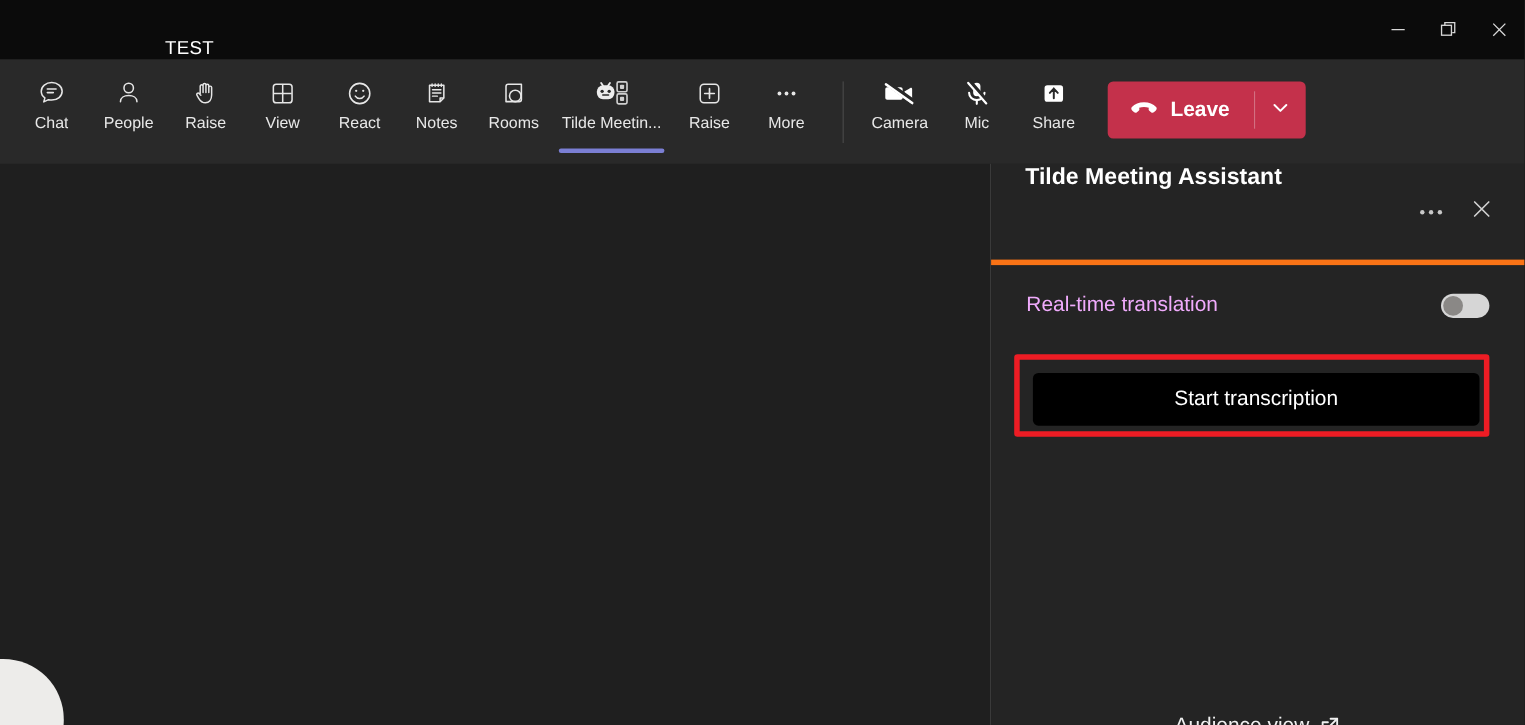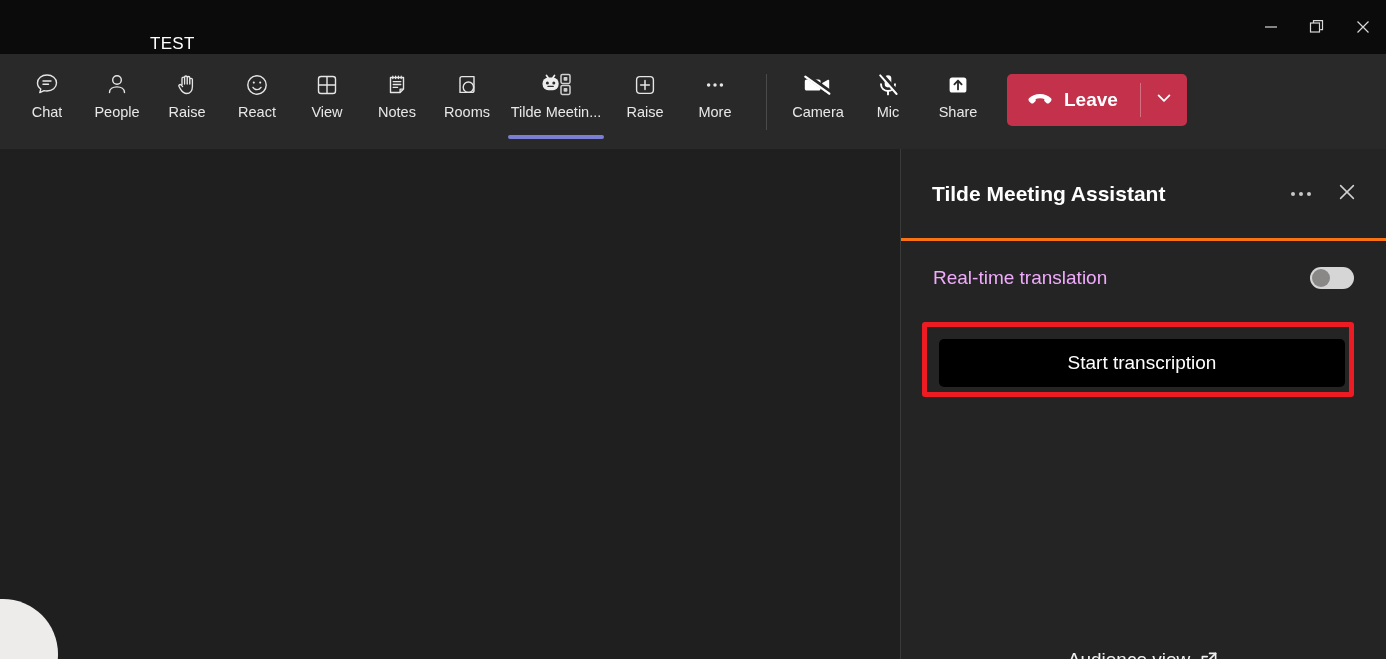--- a/index.html
+++ b/index.html
@@ -90,22 +90,22 @@
     width: 1px; height: 510px; background: #3a3a3a;
   }
 
   
   .panel {
     position: absolute; left: 901px; top: 149px;
     width: 485px; height: 510px; background: #242424;
   }
   .panel-head {
     position: relative; height: 92px; display: flex;
-    align-items: center; padding-left: 31px;
-    border-bottom: 3px solid #f97316;
+    align-items: flex-start; padding-left: 31px;
+    border-bottom: 5px solid #f97316;
   }
   .panel-title { font-size: 21px; font-weight: bold; color: #ffffff; }
   .panel-actions {
     position: absolute; right: 22px; top: 50%;
     transform: translateY(-50%); display: flex; align-items: center; gap: 12px;
   }
   .pbtn {
     width: 34px; height: 34px; display: flex;
     align-items: center; justify-content: center; color: #d0d0d0;
   }
@@ -206,37 +206,37 @@
           <svg width="30" height="30" viewBox="0 0 30 30">
             <path d="M10 15V8.4a1.3 1.3 0 1 1 2.6 0V14m0-.6V7.3a1.3 1.3 0 1 1 2.6 0V14m0-.6V7.8a1.3 1.3 0 1 1 2.6 0V14m0-.6V9.6a1.3 1.3 0 1 1 2.6 0v6.8c0 4.3-2.3 7.1-5.7 7.1-3.3 0-4.7-1.9-6.2-4.4l-1.5-2.6a1.3 1.3 0 0 1 2-1.6l1.6 1.7" stroke="#e6e6e6" stroke-width="1.35" fill="none" stroke-linejoin="round" stroke-linecap="round"></path>
           </svg>
         </div>
         <div class="lb">Raise</div>
       </div>
 
       <div class="tb-item">
         <div class="ic">
           <svg width="30" height="30" viewBox="0 0 30 30">
+            <rect x="6.5" y="6.5" width="17" height="17" rx="2.6" stroke="#e6e6e6" stroke-width="1.4" fill="none"></rect>
+            <path d="M15 6.8v16.4M6.8 15h16.4" stroke="#e6e6e6" stroke-width="1.4"></path>
+          </svg>
+        </div>
+        <div class="lb">View</div>
+      </div>
+
+      <div class="tb-item">
+        <div class="ic">
+          <svg width="30" height="30" viewBox="0 0 30 30">
             <circle cx="15" cy="15" r="9.2" stroke="#e6e6e6" stroke-width="1.4" fill="none"></circle>
             <circle cx="11.8" cy="12.6" r="1.05" fill="#e6e6e6"></circle>
             <circle cx="18.2" cy="12.6" r="1.05" fill="#e6e6e6"></circle>
             <path d="M11 17.4c1 1.5 2.4 2.2 4 2.2s3-.7 4-2.2" stroke="#e6e6e6" stroke-width="1.4" fill="none" stroke-linecap="round"></path>
           </svg>
         </div>
         <div class="lb">React</div>
-      </div>
-
-      <div class="tb-item">
-        <div class="ic">
-          <svg width="30" height="30" viewBox="0 0 30 30">
-            <rect x="6.5" y="6.5" width="17" height="17" rx="2.6" stroke="#e6e6e6" stroke-width="1.4" fill="none"></rect>
-            <path d="M15 6.8v16.4M6.8 15h16.4" stroke="#e6e6e6" stroke-width="1.4"></path>
-          </svg>
-        </div>
-        <div class="lb">View</div>
       </div>
 
       <div class="tb-item">
         <div class="ic">
           <svg width="30" height="30" viewBox="0 0 30 30">
             <path d="M8.5 7.5h13v11.6l-3.4 3.4H8.5z" stroke="#e6e6e6" stroke-width="1.4" fill="none" stroke-linejoin="round"></path>
             <path d="M21.5 19.1h-3.4v3.4" stroke="#e6e6e6" stroke-width="1.4" fill="none" stroke-linejoin="round"></path>
             <path d="M11.2 11.6h7.6M11.2 14.5h7.6M11.2 17.4h4.4" stroke="#e6e6e6" stroke-width="1.3" stroke-linecap="round"></path>
             <path d="M10.8 6.2v2.4M13.6 6.2v2.4M16.4 6.2v2.4M19.2 6.2v2.4" stroke="#e6e6e6" stroke-width="1.2" stroke-linecap="round"></path>
           </svg>

